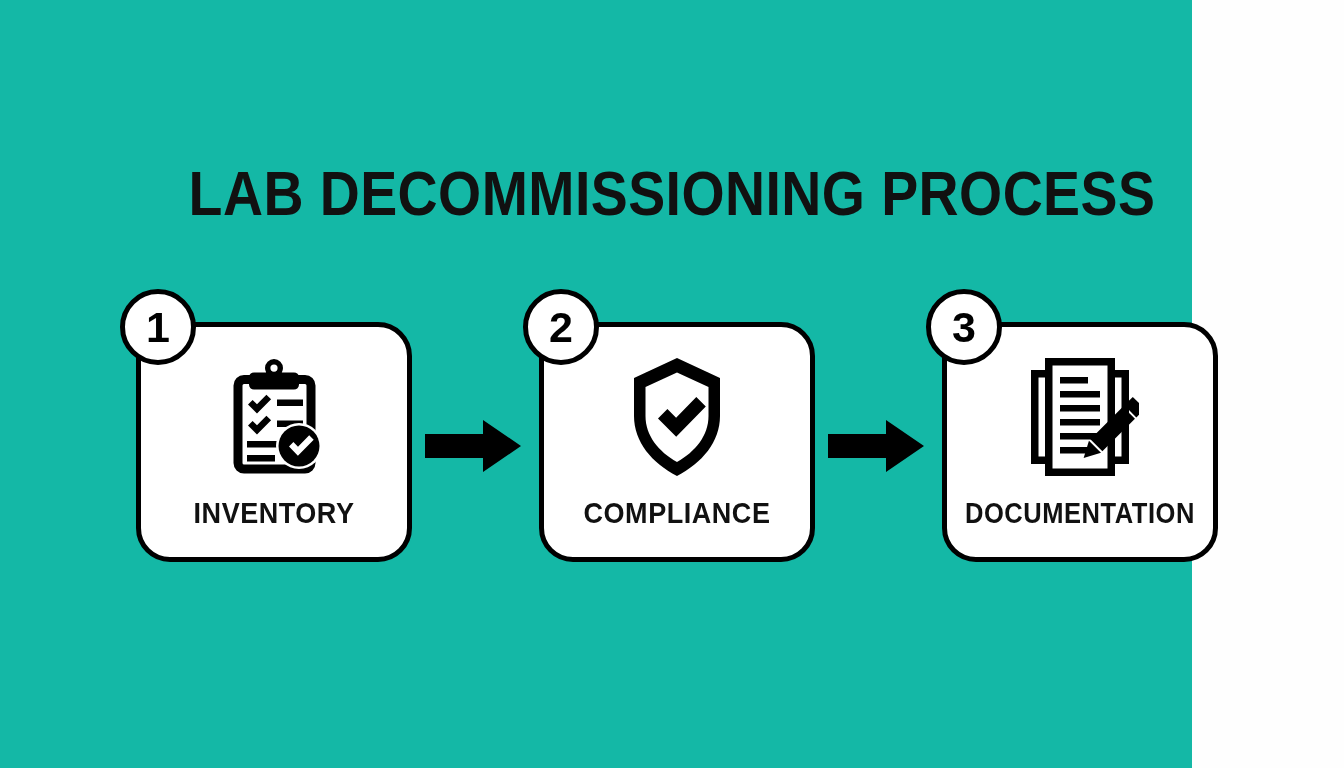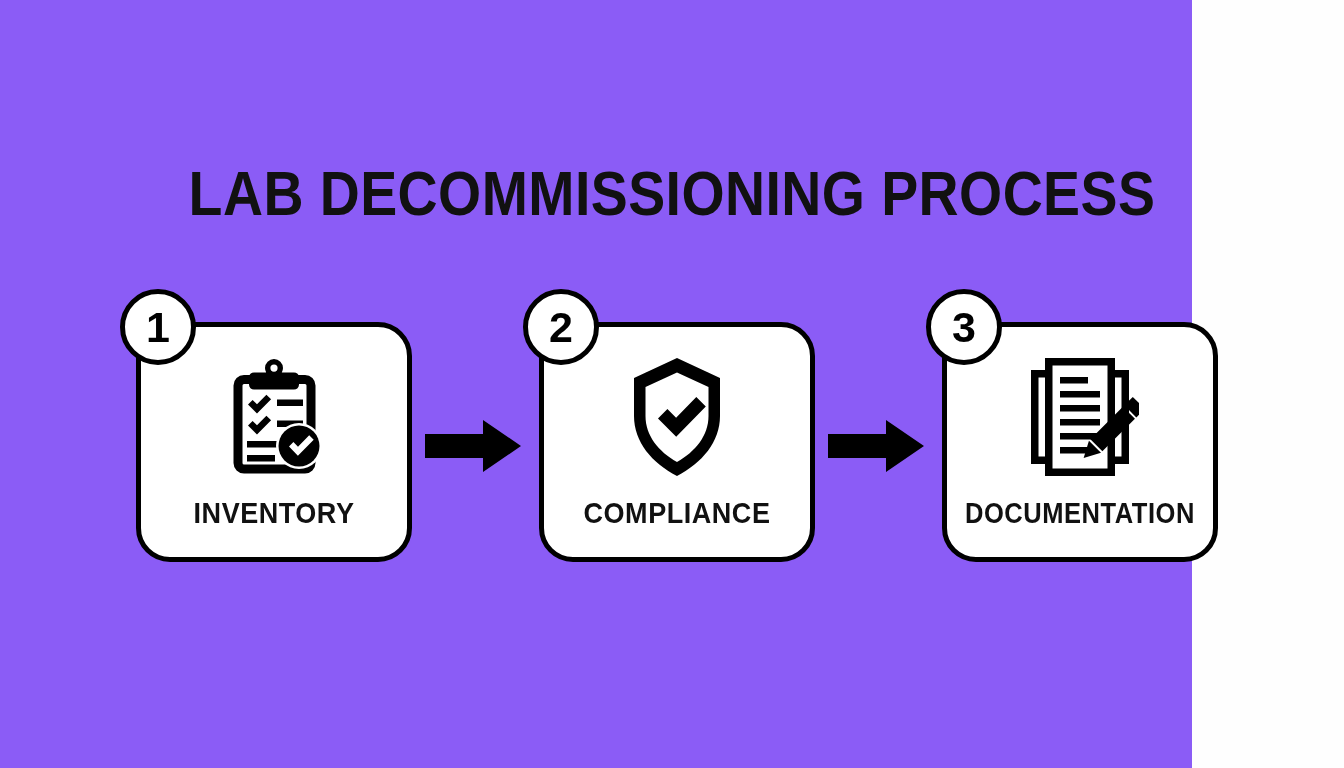--- a/index.html
+++ b/index.html
@@ -13,21 +13,21 @@
     background: #fefefe;
     font-family: "Liberation Sans", "DejaVu Sans", sans-serif;
     color: #000000;
     overflow: hidden;
   }
 
   .slide {
     position: relative;
     width: 1192px;
     height: 768px;
-    background: #8b5cf6;
+    background: #14b8a6;
   }
 
   
   .title {
     position: absolute;
     left: 0;
     top: 118px;
     width: 1344px;
     text-align: center;
     font-family: "Liberation Sans Narrow", "Liberation Sans", "DejaVu Sans", sans-serif;

